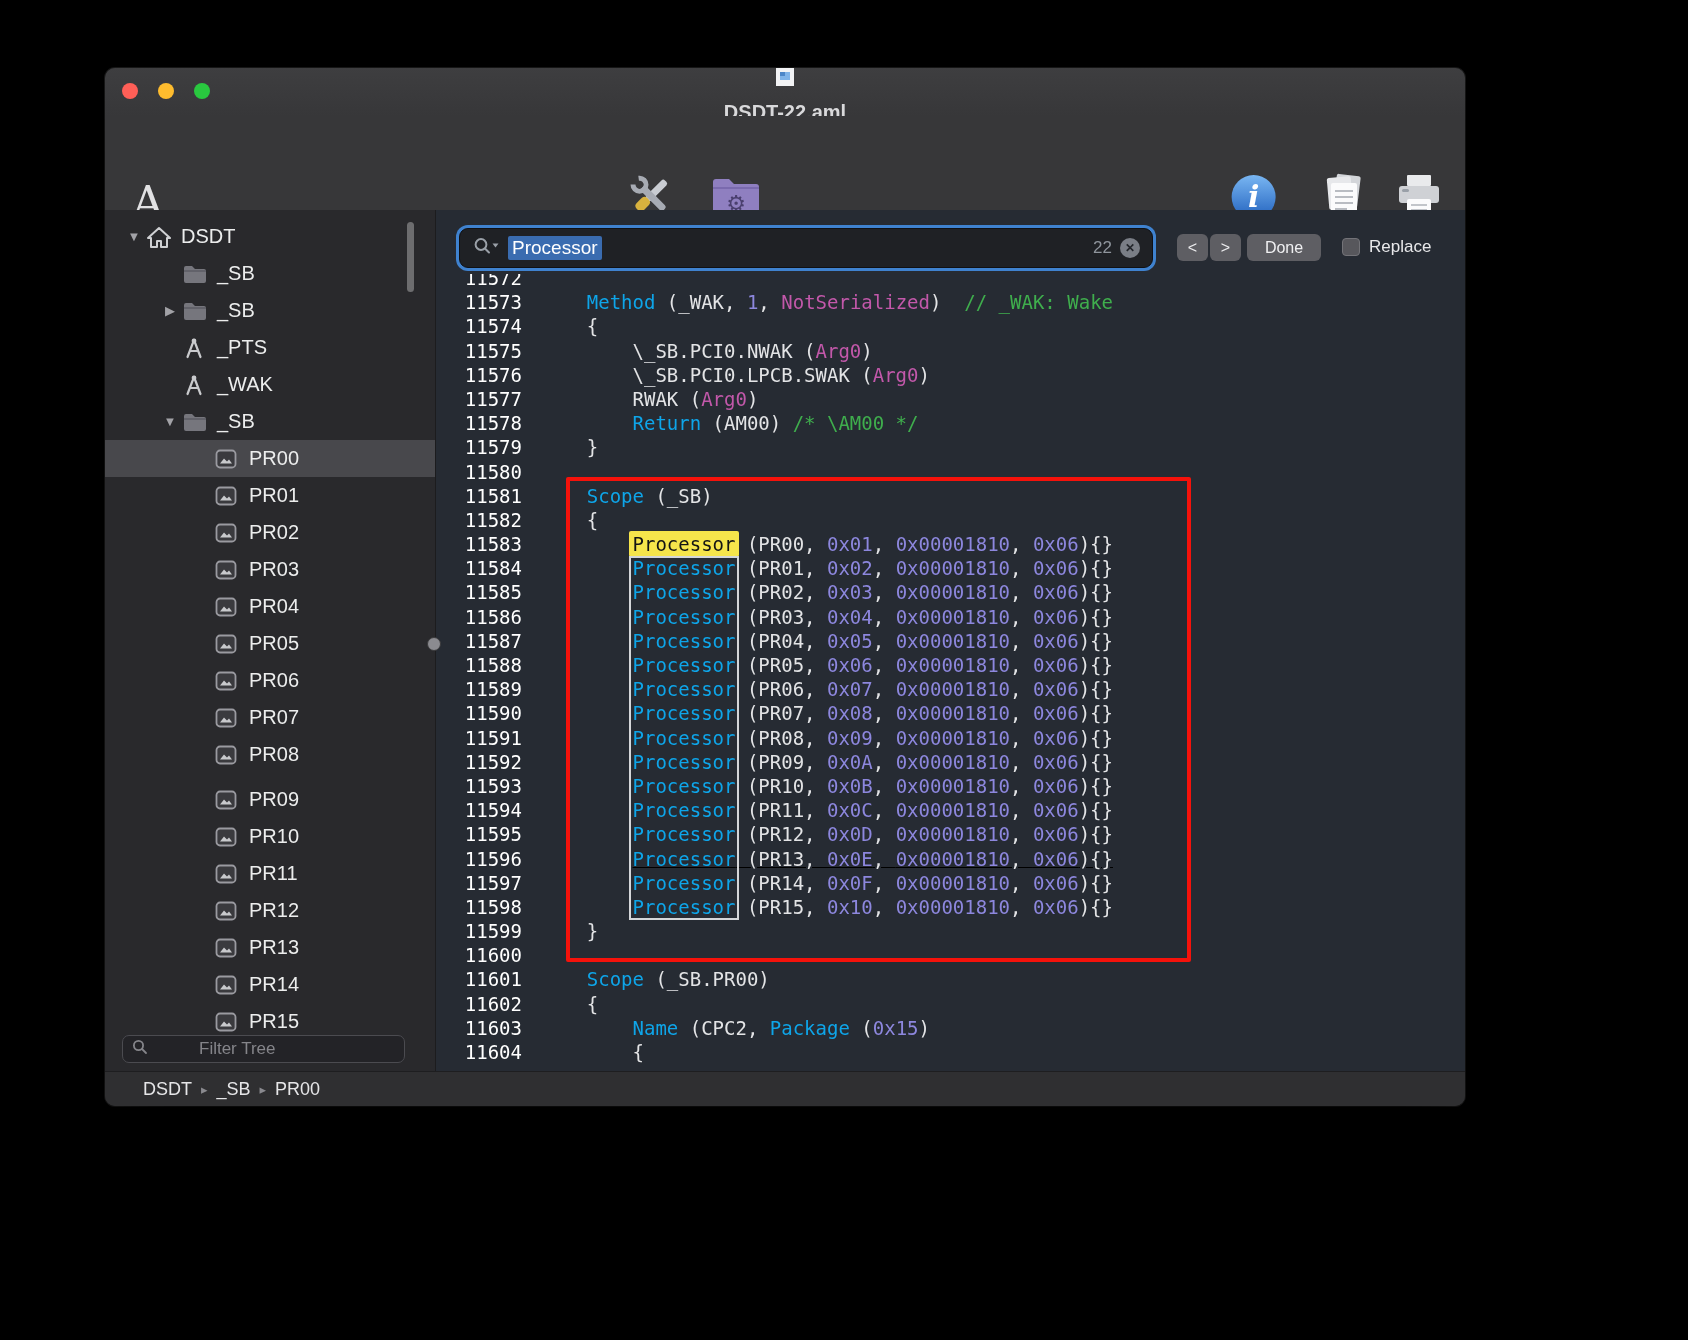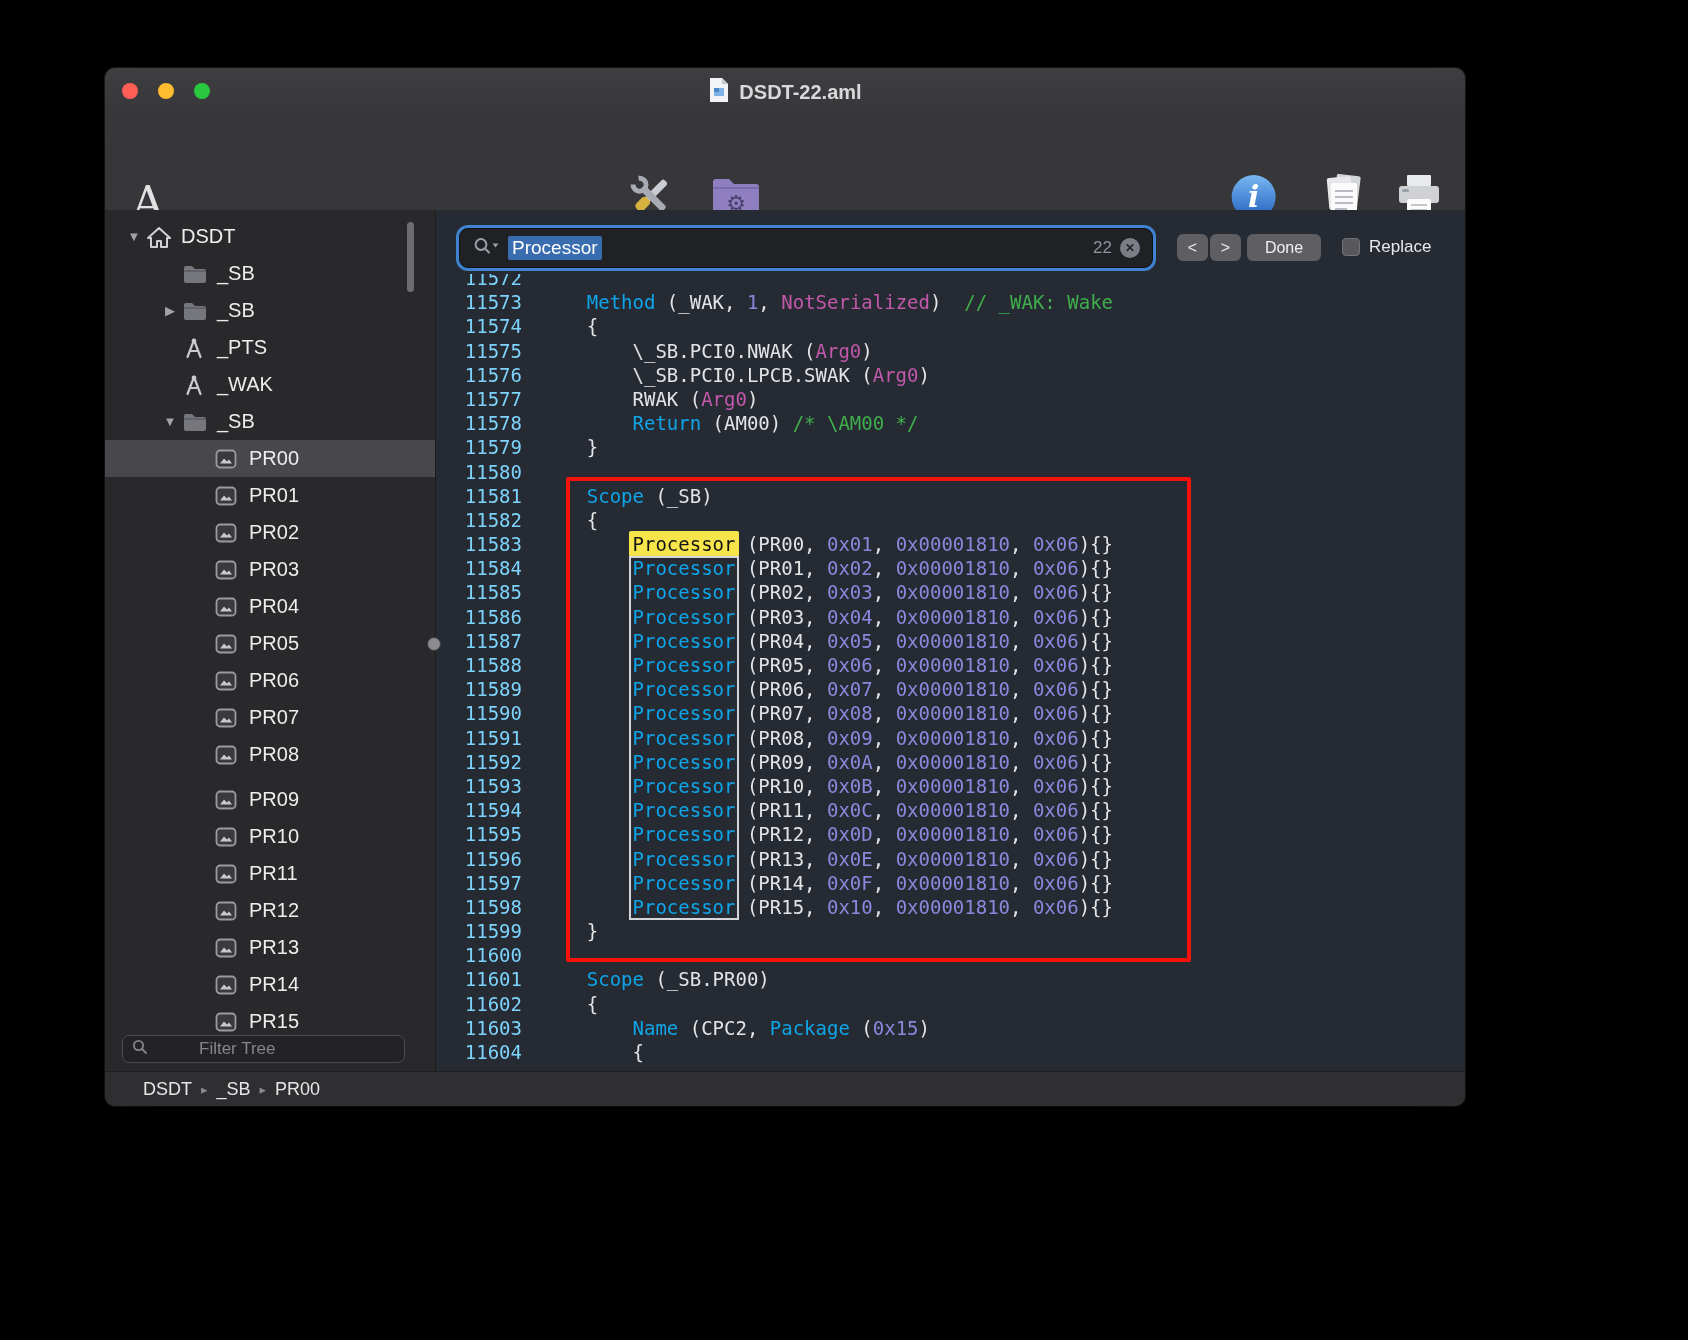--- a/index.html
+++ b/index.html
@@ -7,21 +7,21 @@
 
   .window{position:absolute;left:105px;top:68px;width:1360px;height:1038px;background:#28282a;border-radius:10px;overflow:hidden;box-shadow:0 30px 70px rgba(0,0,0,.75),0 0 0 1px rgba(255,255,255,.10);}
 
   
   .titlebar{position:absolute;left:0;top:0;right:0;height:48px;background:linear-gradient(#3e3e40,#373739);}
   .traffic{position:absolute;left:17px;top:15px;display:flex;gap:20px;}
   .tl{width:16px;height:16px;border-radius:50%;display:inline-block;}
   .tl.red{background:#ff5f57;}
   .tl.yellow{background:#febc2e;}
   .tl.green{background:#29c83f;}
-  .title-wrap{position:absolute;left:0;right:0;top:0;height:48px;display:flex;align-items:center;justify-content:center;gap:9px;color:#d9d9db;font-size:20px;font-weight:600;}
+  .title-wrap{position:absolute;left:0;right:0;top:0;height:48px;display:flex;align-items:center;justify-content:center;gap:9px;color:#d9d9db;font-size:20px;font-weight:600;flex-direction:column;}
   .toolbar{position:absolute;left:0;top:48px;right:0;height:94px;background:#373739;border-bottom:1px solid #222224;}
   .tb-item{position:absolute;top:50px;height:84px;transform:translateX(-50%);display:flex;flex-direction:column;align-items:center;justify-content:flex-end;gap:5px;cursor:default;}
   .tb-label{font-size:17px;color:#d6d6d8;}
   .fonts-a{font-family:"DejaVu Serif",serif;font-size:44px;line-height:44px;color:#e2e2e4;}
 
   
   .sidebar{position:absolute;left:0;top:142px;bottom:34px;width:330px;background:#29292c;border-right:1px solid #1c1c1e;}
   .tree{position:absolute;left:0;top:0;right:0;bottom:40px;overflow:hidden;padding-top:8px;}
   .tree-row{height:37px;display:flex;align-items:center;color:#eceded;font-size:20px;width:292px;}
   .tree-row.selected{background:#48484c;}
@@ -40,21 +40,21 @@
   .search-count{margin-left:auto;color:#8f959d;font-size:17px;}
   .clear-btn{width:20px;height:20px;border-radius:50%;background:#7a7e86;color:#23262b;font-size:12px;font-weight:bold;display:flex;align-items:center;justify-content:center;flex:none;}
   .navbtn{position:absolute;top:24px;width:31px;height:27px;background:#5e5e63;border-radius:6px;color:#ececee;font-size:16px;display:flex;align-items:center;justify-content:center;}
   .done-btn{position:absolute;left:811px;top:24px;width:74px;height:27px;background:#5e5e63;border-radius:6px;color:#f0f0f2;font-size:16px;display:flex;align-items:center;justify-content:center;}
   .checkbox{position:absolute;left:906px;top:28px;width:18px;height:18px;background:#57575c;border:1px solid #737378;border-radius:4px;box-sizing:border-box;}
   .replace-label{position:absolute;left:933px;top:27px;font-size:17px;color:#e8e8ea;}
 
   .code-scroll{position:absolute;left:0;top:64px;right:0;bottom:0;overflow:hidden;}
   .code-lines{margin-top:-8px;}
   .code-row{display:flex;height:24.2px;line-height:24.2px;font-family:"DejaVu Sans Mono",monospace;font-size:19px;white-space:pre;}
-  .lnum{width:86px;text-align:right;flex:none;color:#7dd3fc;}
+  .lnum{width:86px;text-align:right;flex:none;color:#ffffff;}
   .lcode{margin-left:19px;}
   .tok-p{color:#e3e4e6;}
   .tok-k{color:#0ea5e9;}
   .tok-num{color:#8d87de;}
   .tok-m{color:#c258aa;}
   .tok-c{color:#3fae4d;}
   .tok-y{background:#f6e54b;color:#141414;padding:2px 4px;margin:-2px -4px;border-radius:2px;}
   .match-outline{position:absolute;left:193px;top:282px;width:110px;height:364px;border:2px solid #d4d6d9;box-sizing:border-box;pointer-events:none;}
   .red-annotation{position:absolute;left:130px;top:203px;width:625px;height:485px;border:4px solid #f5120b;border-radius:2px;box-sizing:border-box;pointer-events:none;}
 
@@ -440,21 +440,21 @@
           <div class="code-row"><span class="lnum">11586</span><span class="lcode" style="padding-left: 8ch;"><span class="tok-k">Processor</span><span class="tok-p"> (PR03, </span><span class="tok-num">0x04</span><span class="tok-p">, </span><span class="tok-num">0x00001810</span><span class="tok-p">, </span><span class="tok-num">0x06</span><span class="tok-p">){}</span></span></div>
           <div class="code-row"><span class="lnum">11587</span><span class="lcode" style="padding-left: 8ch;"><span class="tok-k">Processor</span><span class="tok-p"> (PR04, </span><span class="tok-num">0x05</span><span class="tok-p">, </span><span class="tok-num">0x00001810</span><span class="tok-p">, </span><span class="tok-num">0x06</span><span class="tok-p">){}</span></span></div>
           <div class="code-row"><span class="lnum">11588</span><span class="lcode" style="padding-left: 8ch; text-align: right;"><span class="tok-k">Processor</span><span class="tok-p"> (PR05, </span><span class="tok-num">0x06</span><span class="tok-p">, </span><span class="tok-num">0x00001810</span><span class="tok-p">, </span><span class="tok-num">0x06</span><span class="tok-p">){}</span></span></div>
           <div class="code-row"><span class="lnum">11589</span><span class="lcode" style="padding-left: 8ch;"><span class="tok-k">Processor</span><span class="tok-p"> (PR06, </span><span class="tok-num">0x07</span><span class="tok-p">, </span><span class="tok-num">0x00001810</span><span class="tok-p">, </span><span class="tok-num">0x06</span><span class="tok-p">){}</span></span></div>
           <div class="code-row"><span class="lnum">11590</span><span class="lcode" style="padding-left: 8ch;"><span class="tok-k">Processor</span><span class="tok-p"> (PR07, </span><span class="tok-num">0x08</span><span class="tok-p">, </span><span class="tok-num">0x00001810</span><span class="tok-p">, </span><span class="tok-num">0x06</span><span class="tok-p">){}</span></span></div>
           <div class="code-row"><span class="lnum">11591</span><span class="lcode" style="padding-left: 8ch;"><span class="tok-k">Processor</span><span class="tok-p"> (PR08, </span><span class="tok-num">0x09</span><span class="tok-p">, </span><span class="tok-num">0x00001810</span><span class="tok-p">, </span><span class="tok-num">0x06</span><span class="tok-p">){}</span></span></div>
           <div class="code-row"><span class="lnum">11592</span><span class="lcode" style="padding-left: 8ch;"><span class="tok-k">Processor</span><span class="tok-p"> (PR09, </span><span class="tok-num">0x0A</span><span class="tok-p">, </span><span class="tok-num">0x00001810</span><span class="tok-p">, </span><span class="tok-num">0x06</span><span class="tok-p">){}</span></span></div>
           <div class="code-row"><span class="lnum">11593</span><span class="lcode" style="padding-left: 8ch;"><span class="tok-k">Processor</span><span class="tok-p"> (PR10, </span><span class="tok-num">0x0B</span><span class="tok-p">, </span><span class="tok-num">0x00001810</span><span class="tok-p">, </span><span class="tok-num">0x06</span><span class="tok-p">){}</span></span></div>
           <div class="code-row"><span class="lnum">11594</span><span class="lcode" style="padding-left: 8ch;"><span class="tok-k">Processor</span><span class="tok-p"> (PR11, </span><span class="tok-num">0x0C</span><span class="tok-p">, </span><span class="tok-num">0x00001810</span><span class="tok-p">, </span><span class="tok-num">0x06</span><span class="tok-p">){}</span></span></div>
           <div class="code-row"><span class="lnum">11595</span><span class="lcode" style="padding-left: 8ch;"><span class="tok-k">Processor</span><span class="tok-p"> (PR12, </span><span class="tok-num">0x0D</span><span class="tok-p">, </span><span class="tok-num">0x00001810</span><span class="tok-p">, </span><span class="tok-num">0x06</span><span class="tok-p">){}</span></span></div>
-          <div class="code-row"><span class="lnum">11596</span><span class="lcode" style="padding-left: 8ch;"><span class="tok-k">Processor</span><span class="tok-p"> (PR13, </span><span class="tok-num">0x0E</span><span class="tok-p">, </span><span class="tok-num">0x00001810</span><span class="tok-p">, </span><span class="tok-num">0x06</span><span class="tok-p">){}</span></span></div>
+          <div class="code-row"><span class="lnum">11596</span><span class="lcode" style="padding-left: 8ch; text-decoration: underline;"><span class="tok-k">Processor</span><span class="tok-p"> (PR13, </span><span class="tok-num">0x0E</span><span class="tok-p">, </span><span class="tok-num">0x00001810</span><span class="tok-p">, </span><span class="tok-num">0x06</span><span class="tok-p">){}</span></span></div>
           <div class="code-row"><span class="lnum">11597</span><span class="lcode" style="padding-left: 8ch;"><span class="tok-k">Processor</span><span class="tok-p"> (PR14, </span><span class="tok-num">0x0F</span><span class="tok-p">, </span><span class="tok-num">0x00001810</span><span class="tok-p">, </span><span class="tok-num">0x06</span><span class="tok-p">){}</span></span></div>
           <div class="code-row"><span class="lnum">11598</span><span class="lcode" style="padding-left: 8ch;"><span class="tok-k">Processor</span><span class="tok-p"> (PR15, </span><span class="tok-num">0x10</span><span class="tok-p">, </span><span class="tok-num">0x00001810</span><span class="tok-p">, </span><span class="tok-num">0x06</span><span class="tok-p">){}</span></span></div>
           <div class="code-row"><span class="lnum">11599</span><span class="lcode" style="padding-left: 4ch;"><span class="tok-p">}</span></span></div>
           <div class="code-row"><span class="lnum">11600</span><span class="lcode" style="padding-left: 0ch;"></span></div>
           <div class="code-row"><span class="lnum">11601</span><span class="lcode" style="padding-left: 4ch;"><span class="tok-k">Scope</span><span class="tok-p"> (_SB.PR00)</span></span></div>
           <div class="code-row"><span class="lnum">11602</span><span class="lcode" style="padding-left: 4ch;"><span class="tok-p">{</span></span></div>
           <div class="code-row"><span class="lnum">11603</span><span class="lcode" style="padding-left: 8ch;"><span class="tok-k">Name</span><span class="tok-p"> (CPC2, </span><span class="tok-k">Package</span><span class="tok-p"> (</span><span class="tok-num">0x15</span><span class="tok-p">)</span></span></div>
           <div class="code-row"><span class="lnum">11604</span><span class="lcode" style="padding-left: 8ch;"><span class="tok-p">{</span></span></div>
         </div>
       <div class="match-outline"></div>

